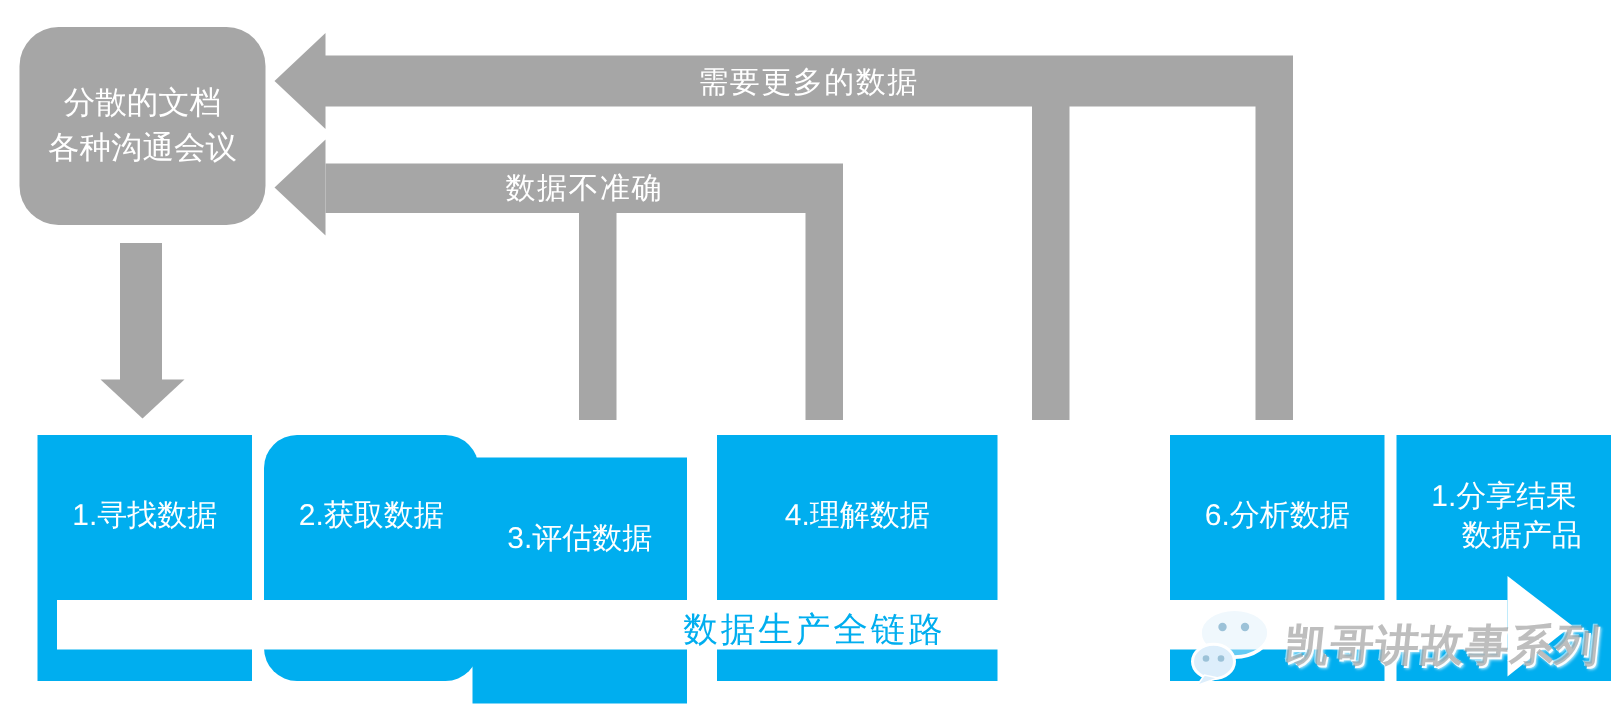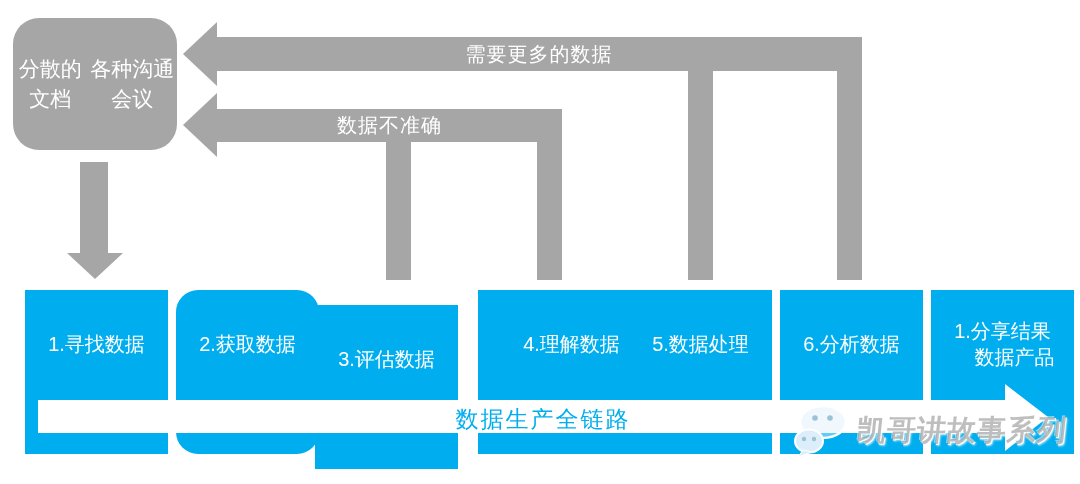--- a/index.html
+++ b/index.html
@@ -13,21 +13,21 @@
   }
 
   
   .doc-box {
     position: absolute;
     left: 13px; top: 18px;
     width: 164px; height: 132px;
     background: var(--gray);
     border-radius: 26px;
     display: flex;
-    flex-direction: row;
+    flex-direction: column;
     align-items: center;
     justify-content: center;
     color: #fff;
     font-size: 21px;
     line-height: 30px;
     text-align: center;
   }
 
   
   .h-bar {
@@ -171,25 +171,20 @@
       </div>
   </div>
   <div class="stage s3">
     <div class="stage-label">
         <span>3.评估数据</span>
       </div>
   </div>
   <div class="stage s4">
     <div class="stage-label">
         <span>4.理解数据</span>
-      </div>
-  </div>
-  <div class="stage s5">
-    <div class="stage-label">
-        <span>5.数据处理</span>
       </div>
   </div>
   <div class="stage s6">
     <div class="stage-label">
         <span>6.分析数据</span>
       </div>
   </div>
   <div class="stage s7">
     <div class="stage-label">
       <span>1.分享结果</span>

